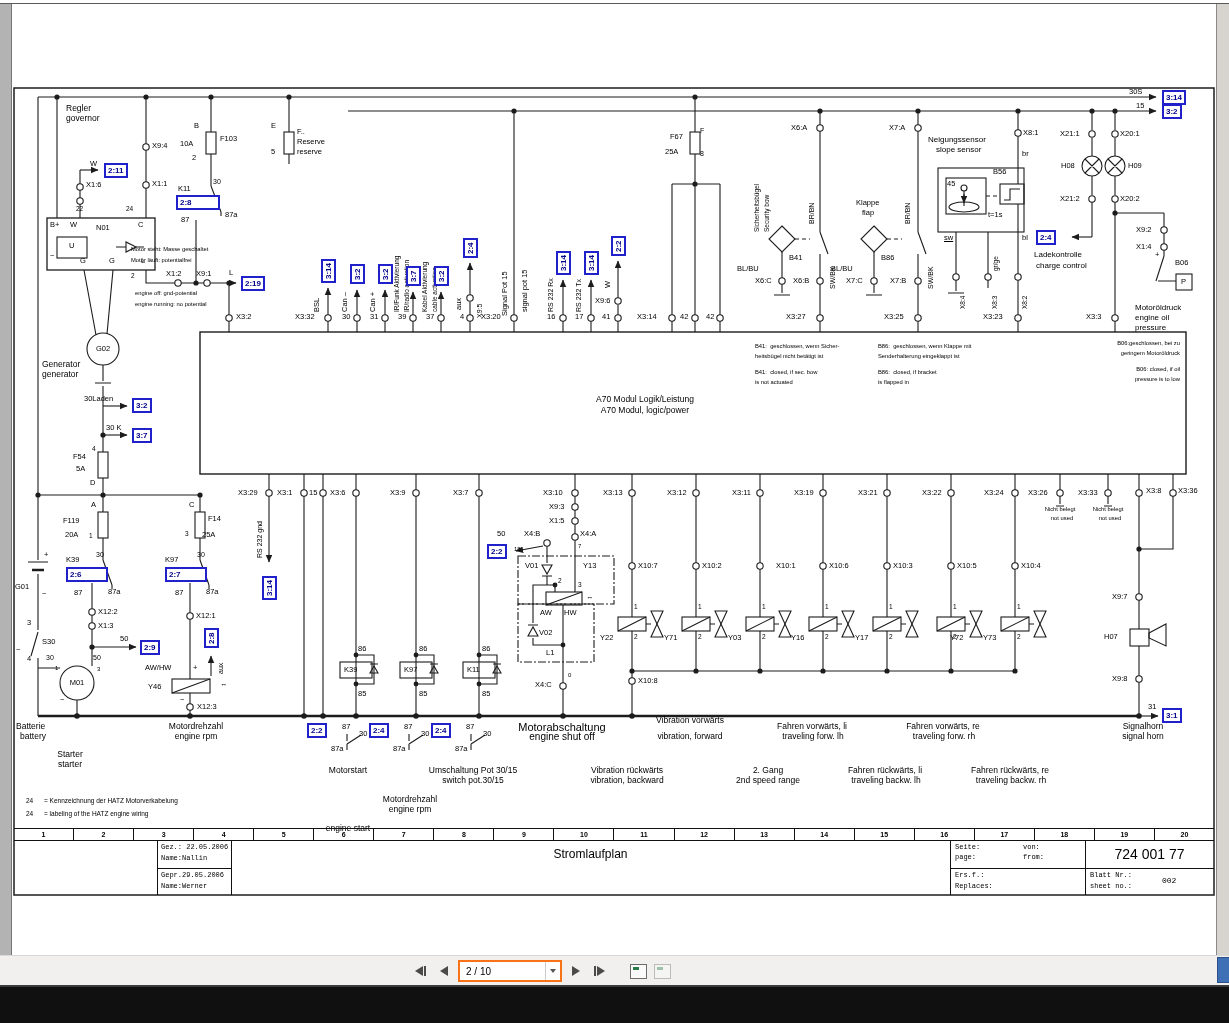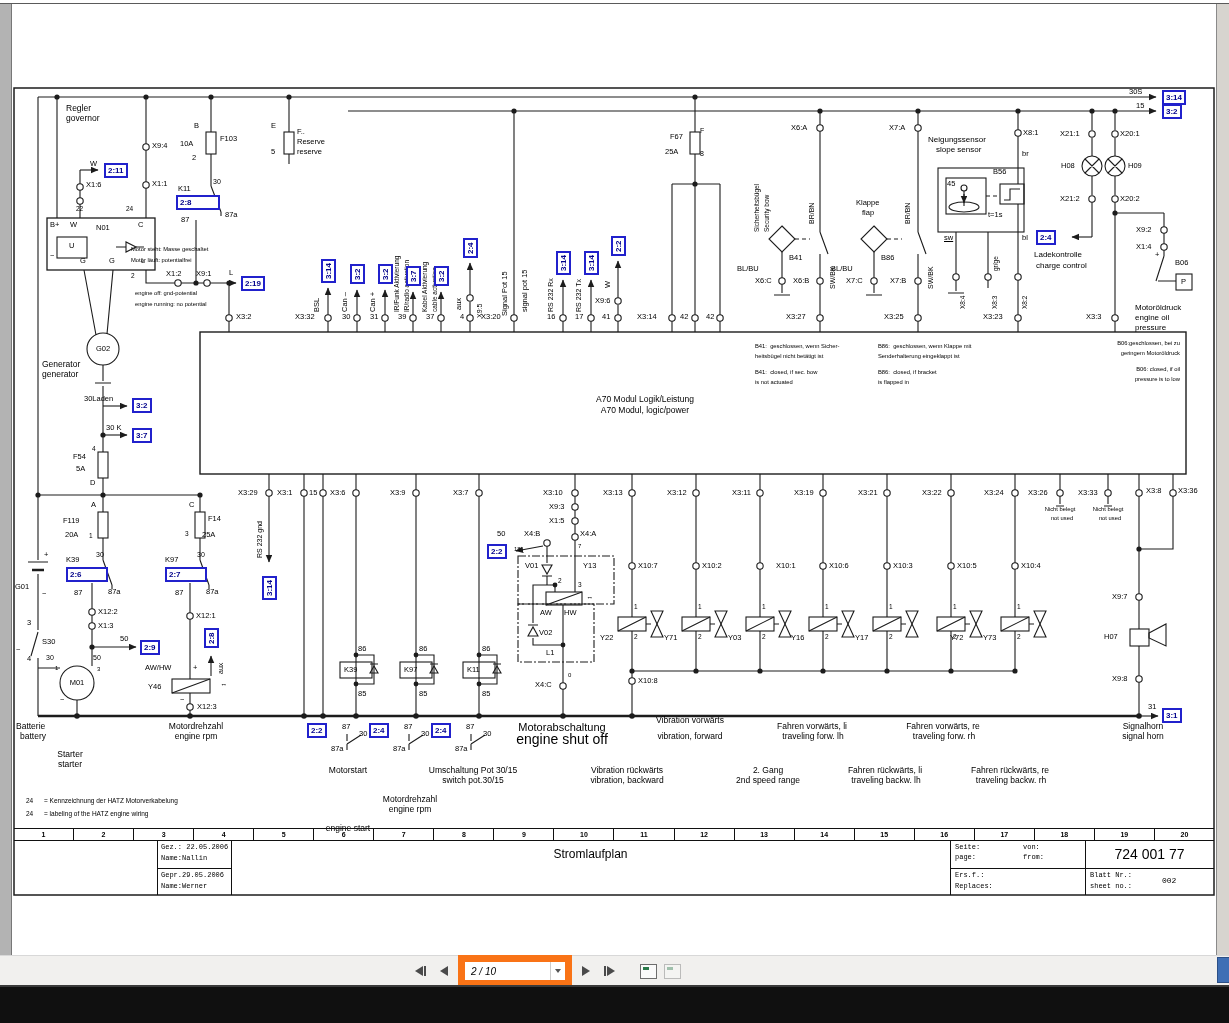--- a/index.html
+++ b/index.html
@@ -27,21 +27,21 @@
   .tb-h{position:absolute;height:1px;background:#111;}
   .tb-t{position:absolute;font-family:"Liberation Mono",monospace;font-size:7px;color:#000;white-space:pre;}
   .tb-big{position:absolute;font-size:12px;color:#000;text-align:center;}
   
   #toolbar{position:absolute;left:0;top:955px;width:1229px;height:30px;background:#f1f0ee;border-top:1px solid #d8d8d8;}
   #tb-controls{position:absolute;left:412px;top:5px;height:20px;display:flex;align-items:center;gap:7px;}
   .tbtn{display:flex;align-items:center;height:18px;padding:0 3px;cursor:pointer;}
   .tri-l{width:0;height:0;border-top:5px solid transparent;border-bottom:5px solid transparent;border-right:8px solid #4a4a4a;}
   .tri-r{width:0;height:0;border-top:5px solid transparent;border-bottom:5px solid transparent;border-left:8px solid #4a4a4a;}
   .bar{width:2px;height:10px;background:#4a4a4a;margin:0 1px;}
-  #page-box{width:100px;height:18px;background:#fff;border:7px solid #f97316;display:flex;align-items:center;font-size:10px;font-style:italic;}
+  #page-box{width:100px;height:18px;background:#fff;border:2px solid #f97316;display:flex;align-items:center;font-size:10px;}
   #page-box span{flex:1;padding-left:6px;}
   #page-drop{width:14px;height:100%;display:flex;align-items:center;justify-content:center;border-left:1px solid #ccc;cursor:pointer;}
   .caret{width:0;height:0;border-left:3.5px solid transparent;border-right:3.5px solid transparent;border-top:4.5px solid #555;}
   .viewico{width:15px;height:13px;border:1.5px solid #6d6d6d;position:relative;background:#fafafa;cursor:pointer;}
   .viewico:after{content:"";position:absolute;left:2px;top:2px;width:6px;height:3px;background:#2a7a4a;}
   .viewico.dim{opacity:.4;}
   #black-bar{position:absolute;left:0;top:985px;width:1229px;height:38px;background:#101010;border-top:2px solid #3a3a3a;}
   #blue-sq{position:absolute;left:1217px;top:957px;width:11px;height:24px;background:#3f6fb5;border:1px solid #2b4f86;}
 </style>
 </head>
@@ -598,21 +598,21 @@
       <div class="lbl c" style="left: 196px; top: 732px; font-size: 8.5px;">engine rpm</div>
       <div class="lbl c" style="left: 70px; top: 750px; font-size: 8.5px;">Starter</div>
       <div class="lbl c" style="left: 70px; top: 760px; font-size: 8.5px;">starter</div>
       <div class="lbl c" style="left: 348px; top: 766px; font-size: 8.5px;">Motorstart</div>
       <div class="lbl c" style="left: 348px; top: 776px; font-size: 8.5px; margin-top: 48px;">engine start</div>
       <div class="lbl c" style="left: 473px; top: 766px; font-size: 8.5px;">Umschaltung Pot 30/15</div>
       <div class="lbl c" style="left: 473px; top: 776px; font-size: 8.5px;">switch pot.30/15</div>
       <div class="lbl c" style="left: 410px; top: 795px; font-size: 8.5px;">Motordrehzahl</div>
       <div class="lbl c" style="left: 410px; top: 805px; font-size: 8.5px;">engine rpm</div>
       <div class="lbl c" style="left: 562px; top: 722px; font-size: 11px;">Motorabschaltung</div>
-      <div class="lbl c" style="left: 562px; top: 732px; font-size: 14px;">engine shut off</div>
+      <div class="lbl c" style="left: 562px; top: 732px; font-size: 10px;">engine shut off</div>
       <div class="lbl c" style="left: 690px; top: 716px; font-size: 8.5px;">Vibration vorwärts</div>
       <div class="lbl c" style="left: 690px; top: 732px; font-size: 8.5px;">vibration, forward</div>
       <div class="lbl c" style="left: 627px; top: 766px; font-size: 8.5px;">Vibration rückwärts</div>
       <div class="lbl c" style="left: 627px; top: 776px; font-size: 8.5px;">vibration, backward</div>
       <div class="lbl c" style="left: 768px; top: 766px; font-size: 8.5px;">2. Gang</div>
       <div class="lbl c" style="left: 768px; top: 776px; font-size: 8.5px;">2nd speed range</div>
       <div class="lbl c" style="left: 812px; top: 722px; font-size: 8.5px;">Fahren vorwärts, li</div>
       <div class="lbl c" style="left: 813px; top: 732px; font-size: 8.5px;">traveling forw. lh</div>
       <div class="lbl c" style="left: 943px; top: 722px; font-size: 8.5px;">Fahren vorwärts, re</div>
       <div class="lbl c" style="left: 944px; top: 732px; font-size: 8.5px;">traveling forw. rh</div>

